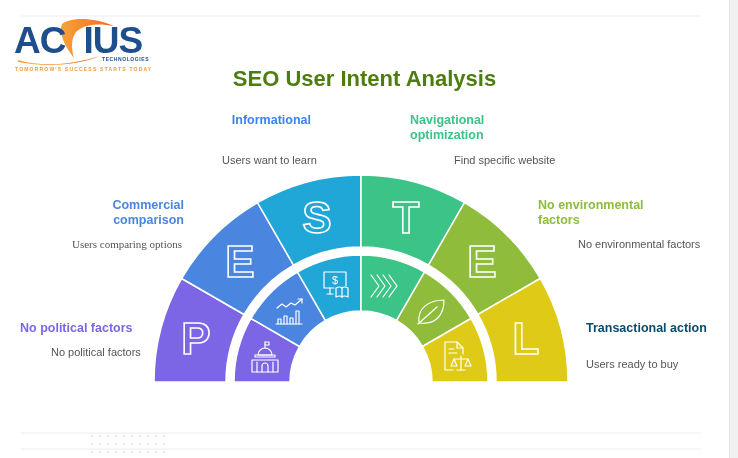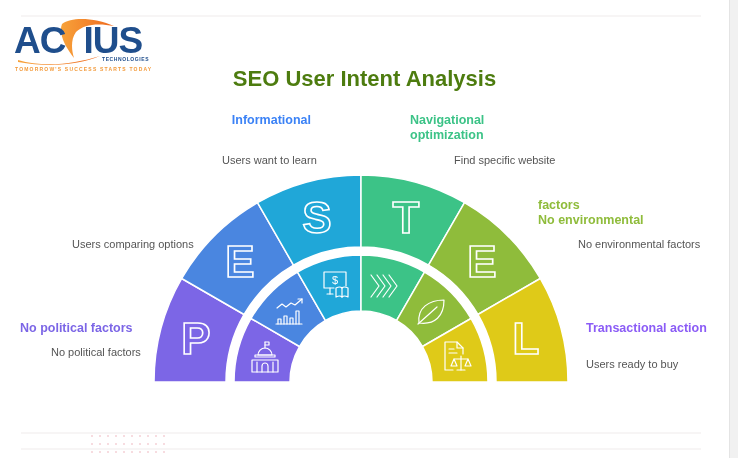--- a/index.html
+++ b/index.html
@@ -141,36 +141,40 @@
         <path d="M-1,1 l-3,7 h6 z"></path>
         <path d="M13,1 l-3,7 h6 z"></path>
         <line x1="2" y1="12" x2="10" y2="12"></line>
       </g>
     </g>
   </svg>
 
   <div class="label" style="left:20px;top:321px;color:#7c66e6;">No political factors</div>
   <div class="desc" style="left:51px;top:346px;">No political factors</div>
 
-  <div class="desc" style="left:72px;top:238px;">Users comparing options</div>
+  <div class="label" style="left:110px;top:198px;color:#4a86e0;text-align:right;width:74px;">
+    <div>Commercial</div>
+    <div>comparison</div>
+  </div>
+  <div class="desc" style="left:72px;top:238px;font-family:Liberation Serif, serif;">Users comparing options</div>
 
   <div class="label" style="left:215px;top:113px;color:#3b82f6;text-align:right;width:96px;">
     <div>Informational</div>
   </div>
   <div class="desc" style="left:222px;top:154px;">Users want to learn</div>
 
   <div class="label" style="left:410px;top:113px;color:#3cc387;text-align:left;width:90px;">
     <div>Navigational</div>
     <div>optimization</div>
   </div>
   <div class="desc" style="left:410px;top:154px;padding-left:44px;">Find specific website</div>
 
   <div class="label" style="left:538px;top:198px;color:#8fbc3b;">
+    <div>No environmental</div>
     <div>factors</div>
-    <div>No environmental</div>
   </div>
   <div class="desc" style="left:538px;top:238px;margin-left:40px;">No environmental factors</div>
 
-  <div class="label" style="left:586px;top:321px;color:#8b5cf6;">Transactional action</div>
+  <div class="label" style="left:586px;top:321px;color:#0c4a6e;">Transactional action</div>
   <div class="desc" style="left:586px;top:346px;margin-top:12px;">Users ready to buy</div>
 </div>
 
 <div class="scrollbar-track"></div>
 
 </body></html>

